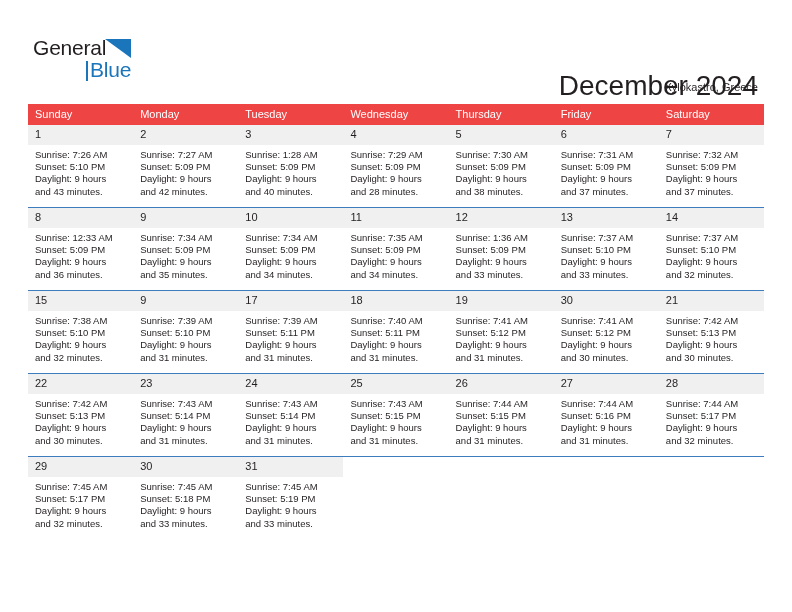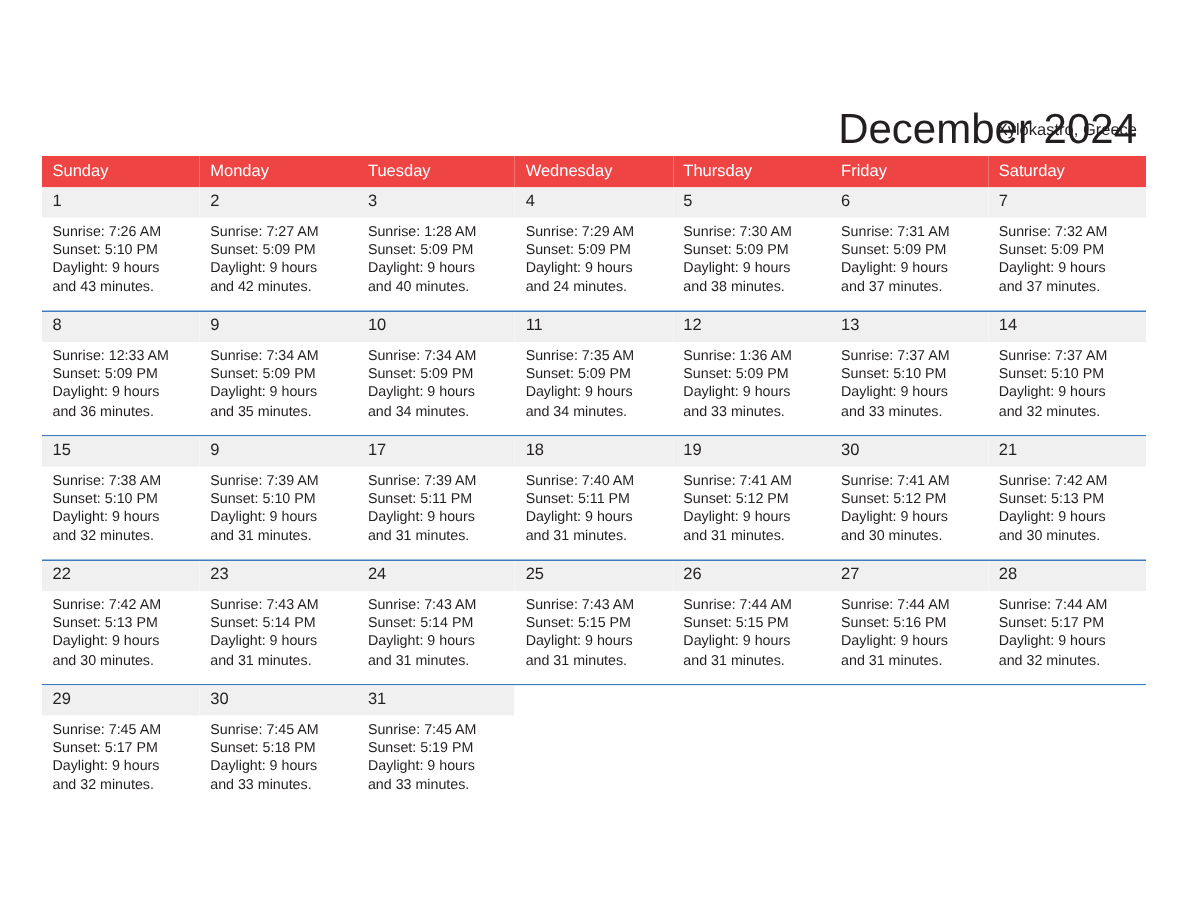--- a/index.html
+++ b/index.html
@@ -151,20 +151,28 @@
     white-space: nowrap;
   }
 </style>
 </head>
 <body>
 
 <div class="page">
 
   <div class="header">
 
+    <div class="logo">
+      <span class="logo-general">General</span>
+      <svg class="logo-tri" viewBox="0 0 26 19">
+        <polygon points="0,0 26,19 26,0" fill="#1b75bb"></polygon>
+      </svg>
+      <span class="logo-bar"></span>
+      <span class="logo-blue">Blue</span>
+    </div>
 
     <div class="title">December 2024</div>
     <div class="subtitle">Xylokastro, Greece</div>
   </div>
 
   <table class="calendar">
     <colgroup>
       <col>
         <col>
         <col>
@@ -212,21 +220,21 @@
               <div>Daylight: 9 hours</div>
               <div>and 40 minutes.</div>
             </div>
           </td>
           <td class="day">
             <div class="daynum">4</div>
             <div class="info">
               <div>Sunrise: 7:29 AM</div>
               <div>Sunset: 5:09 PM</div>
               <div>Daylight: 9 hours</div>
-              <div>and 24 minutes.</div>
+              <div>and 28 minutes.</div>
             </div>
           </td>
           <td class="day">
             <div class="daynum">5</div>
             <div class="info">
               <div>Sunrise: 7:30 AM</div>
               <div>Sunset: 5:09 PM</div>
               <div>Daylight: 9 hours</div>
               <div>and 38 minutes.</div>
             </div>

